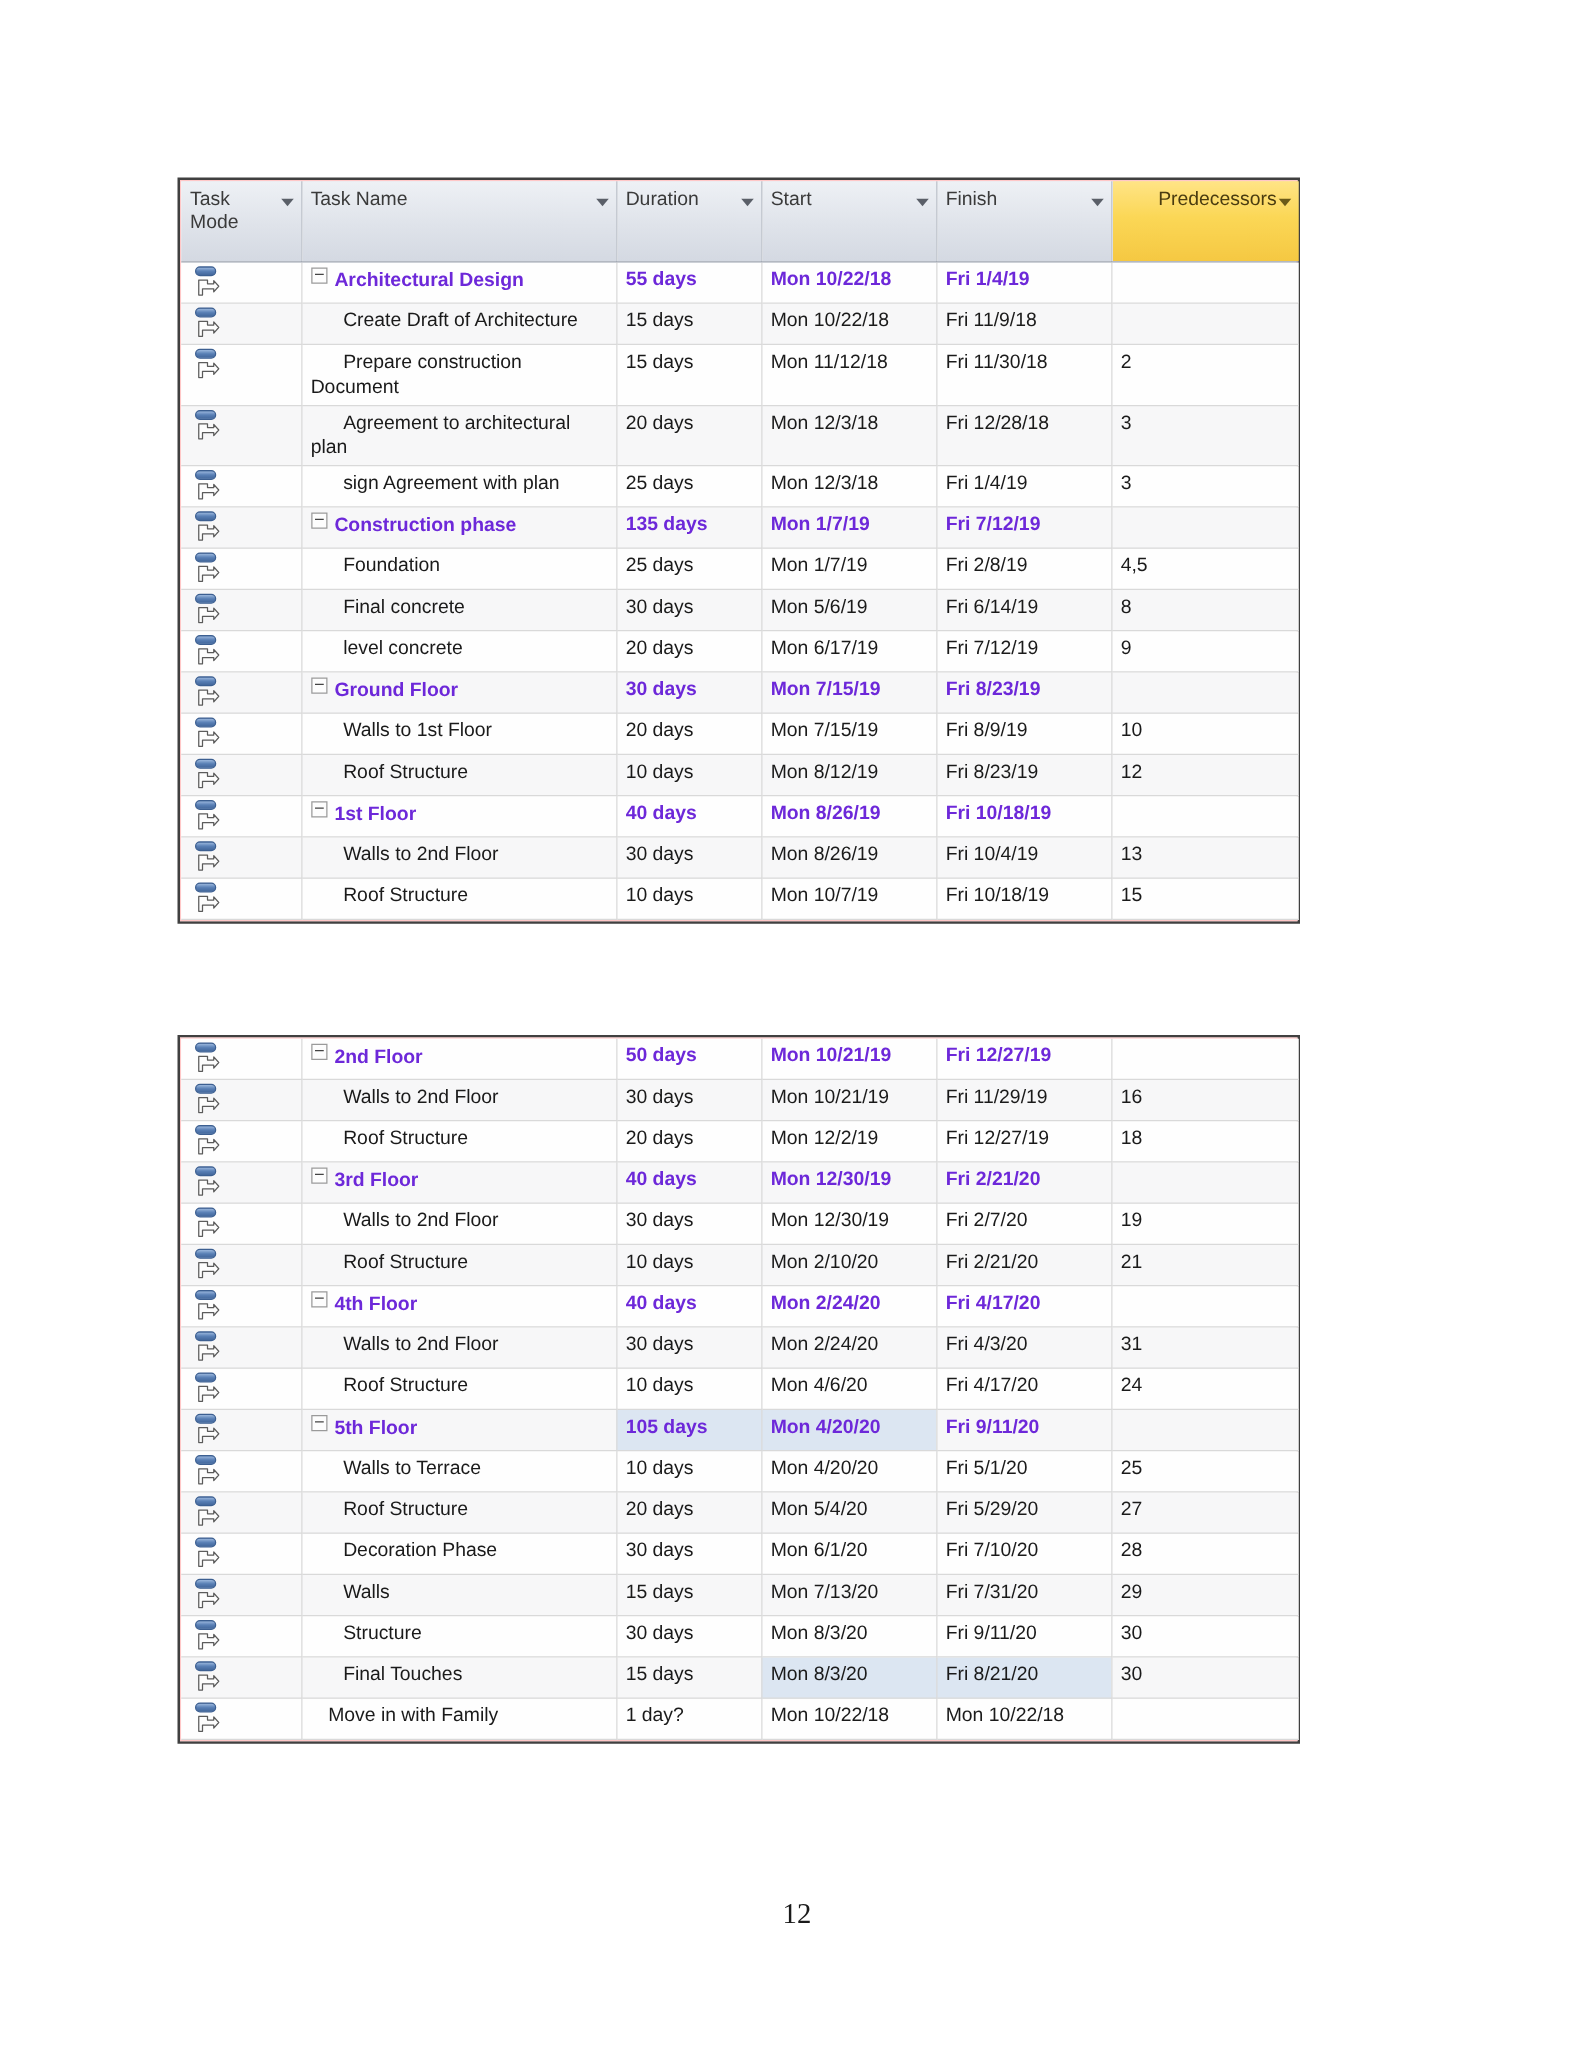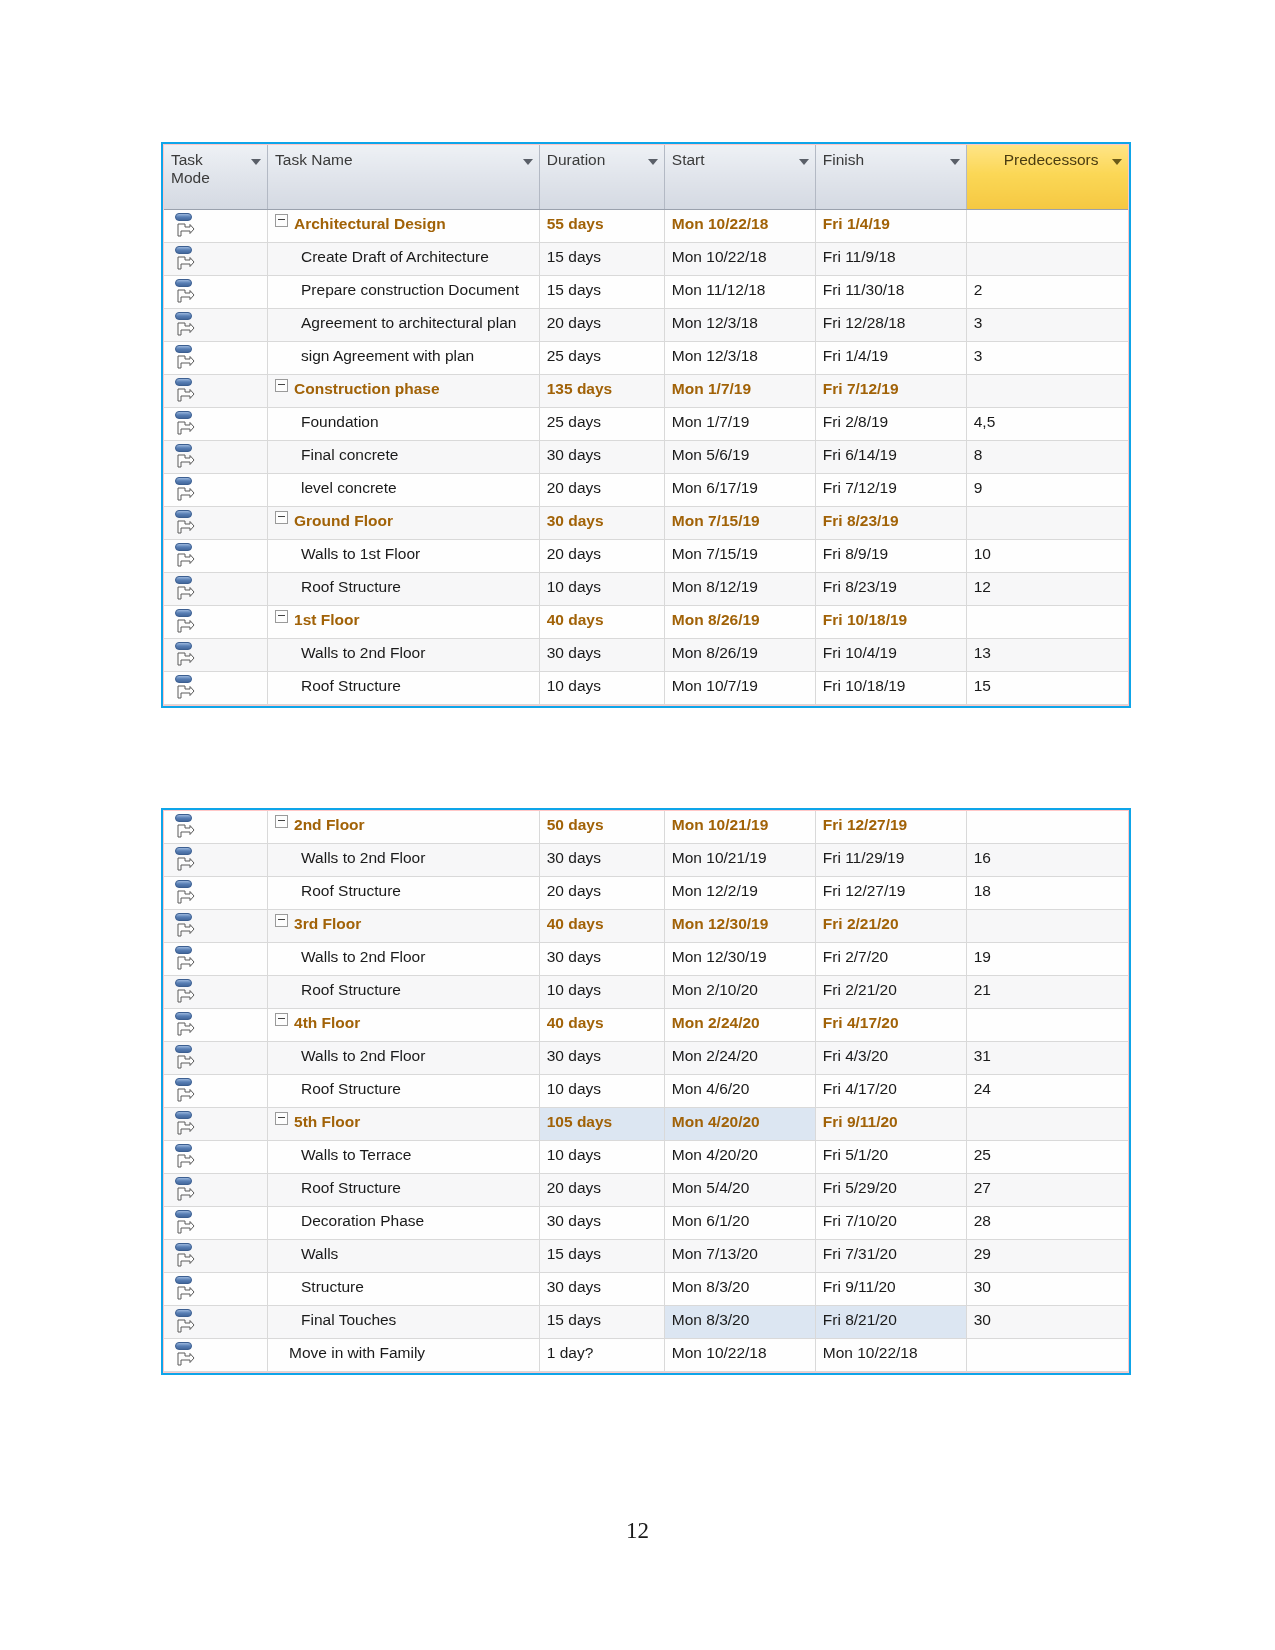--- a/index.html
+++ b/index.html
@@ -20,28 +20,27 @@
     left: 0; top: 0;
     width: 1275px;
     height: 1650px;
     background: #fff;
   }
 
   
   .block {
     position: absolute;
     left: 142px;
-    width: 970px;
-    border: 2px solid #0ea5e9;
+    width: 898px;
+    border: 2px solid #404040;
     background: #ffffff;
     box-sizing: border-box;
-    margin-left: 19px;
   }
   #block-1 { top: 142px; }
-  #block-2 { top: 808px; }
+  #block-2 { top: 828px; }
 
   .inner {
     border: 1px solid #ffc7c7;
     box-sizing: border-box;
     width: 100%;
   }
 
   table.grid {
     width: 100%;
     border-collapse: collapse;
@@ -97,21 +96,21 @@
     padding: 4px 7px;
     vertical-align: top;
     line-height: 1.28;
     height: 22px;
     background: #fefefe;
   }
   tbody tr:nth-child(even) td { background: #f7f7f8; }
   tbody td.cell-pred { border-right: none; }
   tbody td.cell-mode { padding: 2px 0 2px 10px; }
 
-  tr.summary td { font-weight: bold; color: #a16207; }
+  tr.summary td { font-weight: bold; color: #6d28d9; }
 
   td.cell-name { white-space: normal; }
   .indent-0 { padding-left: 0px; }
   .indent-1 { padding-left: 26px; }
   .indent-1b { padding-left: 14px; text-align: right; }
 
   .collapse-box {
     display: inline-block;
     width: 11px; height: 11px;
     border: 1px solid #9a9a9a;

